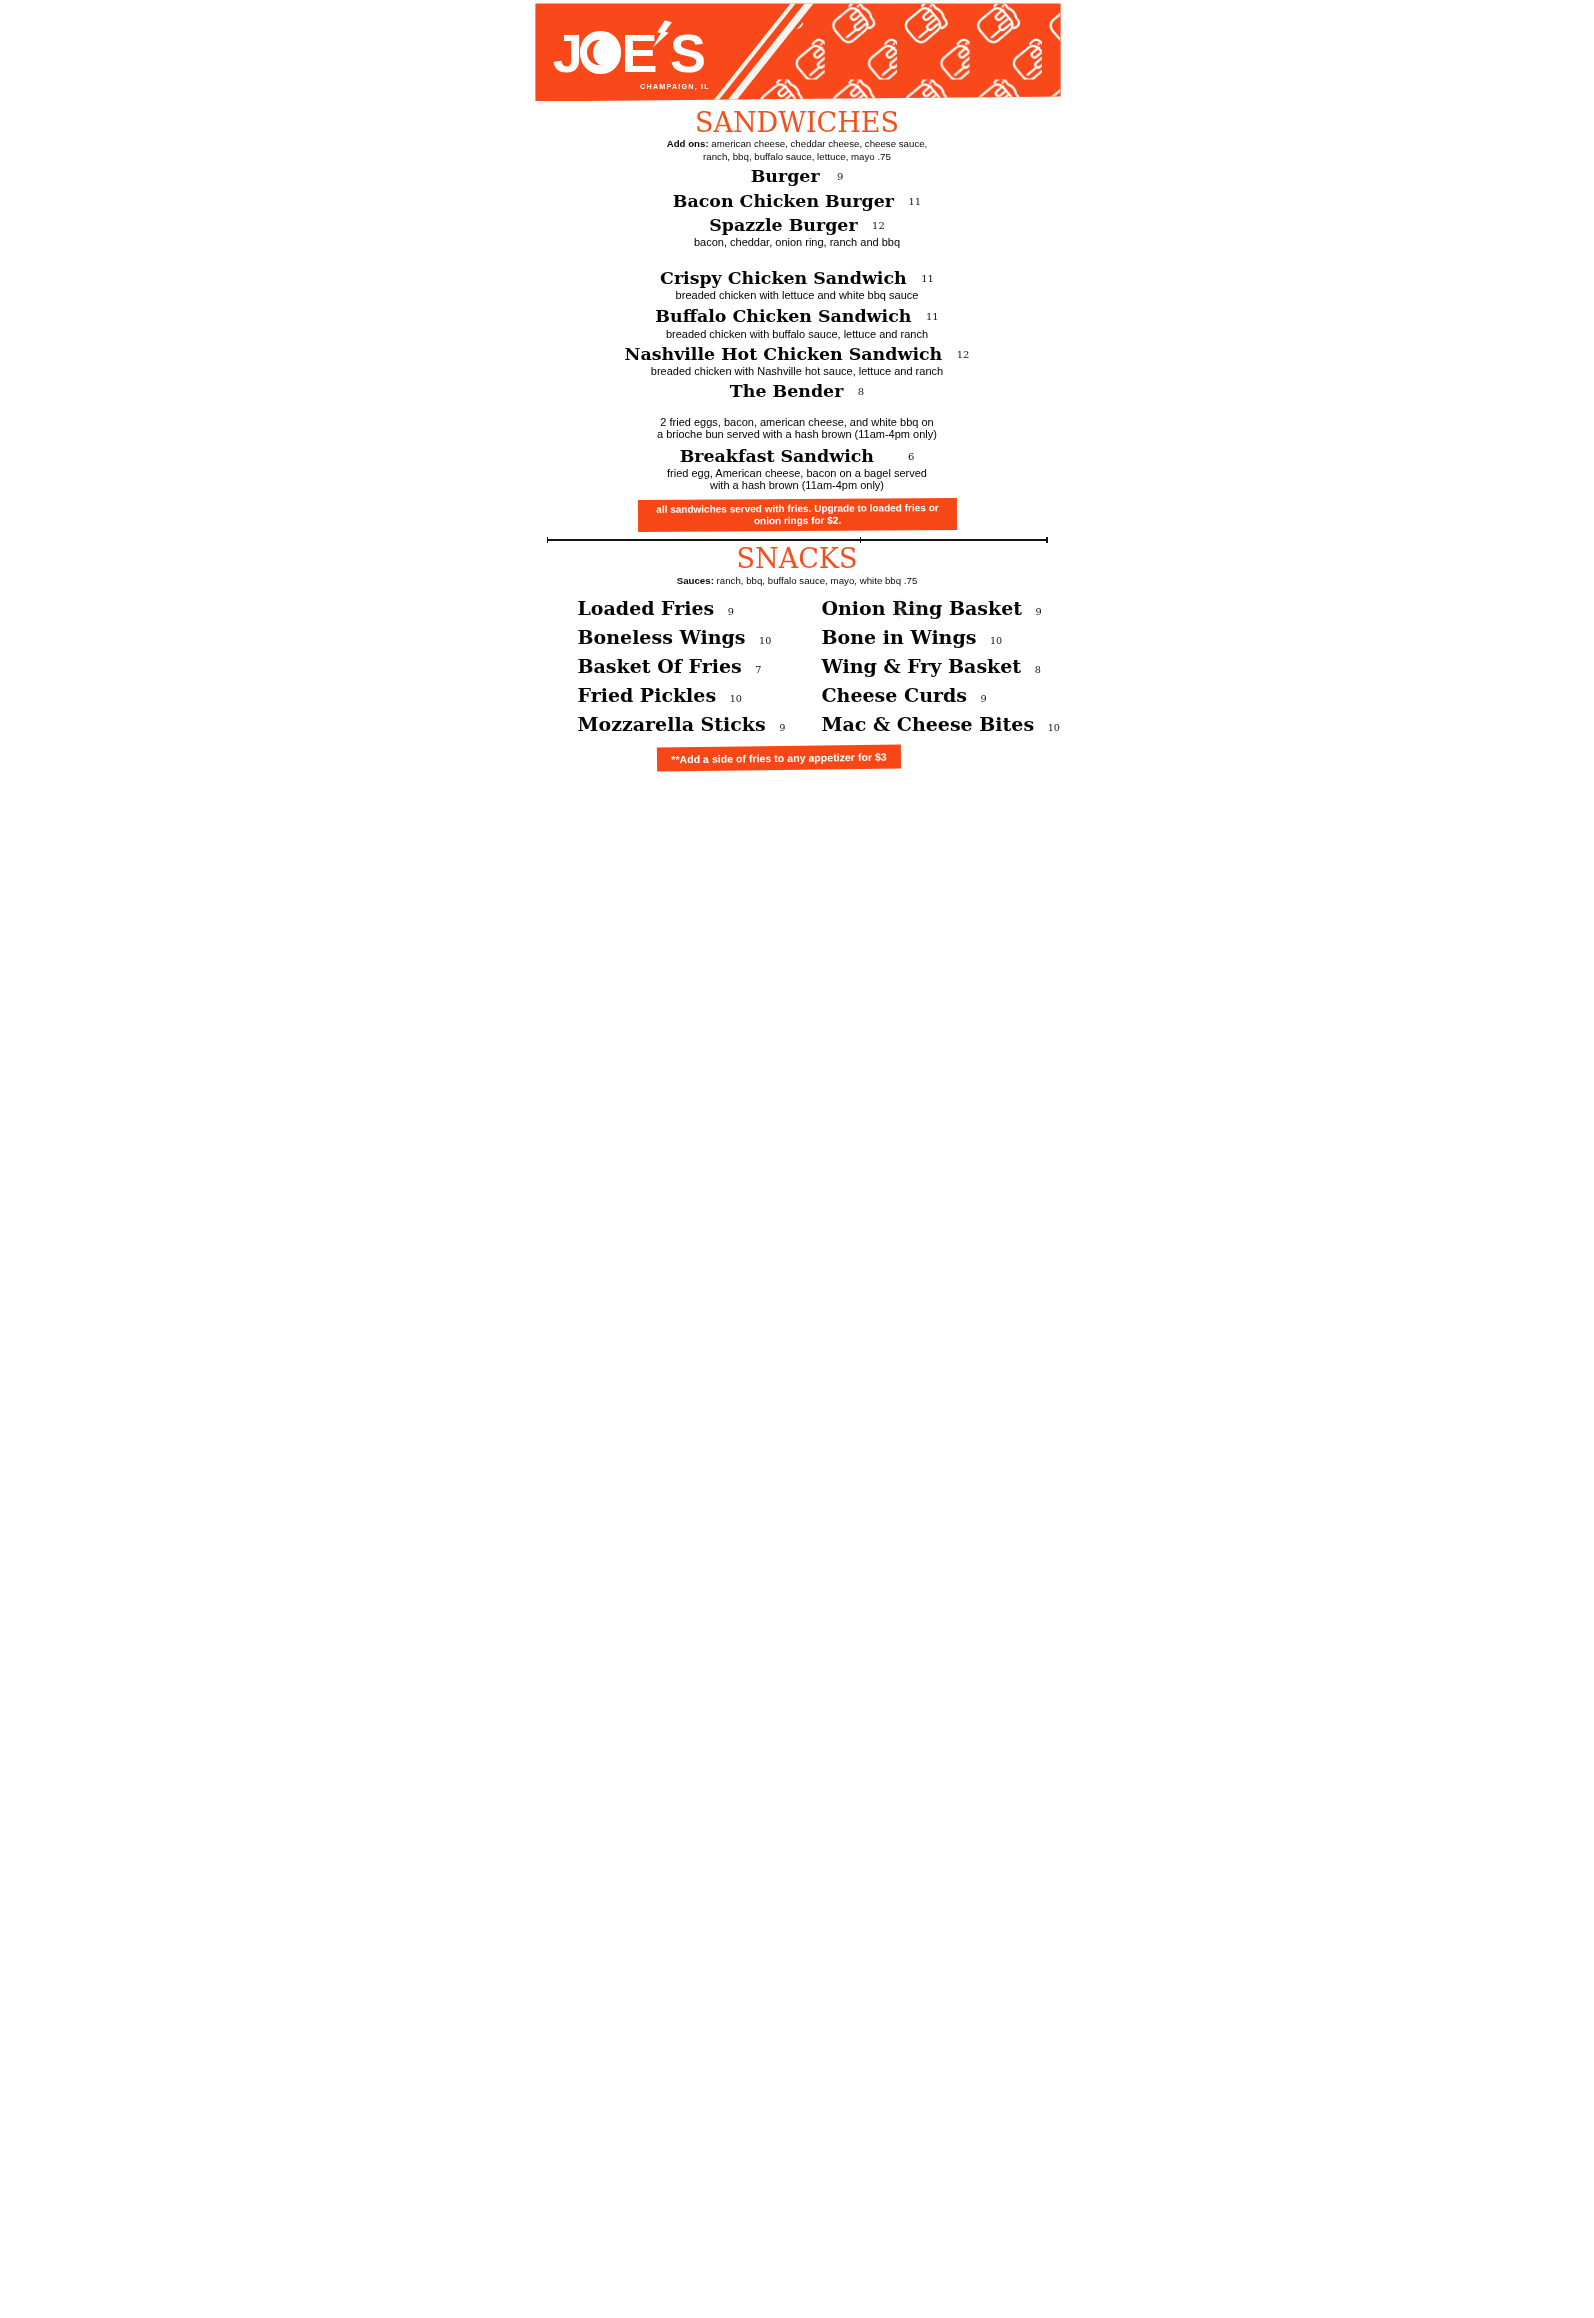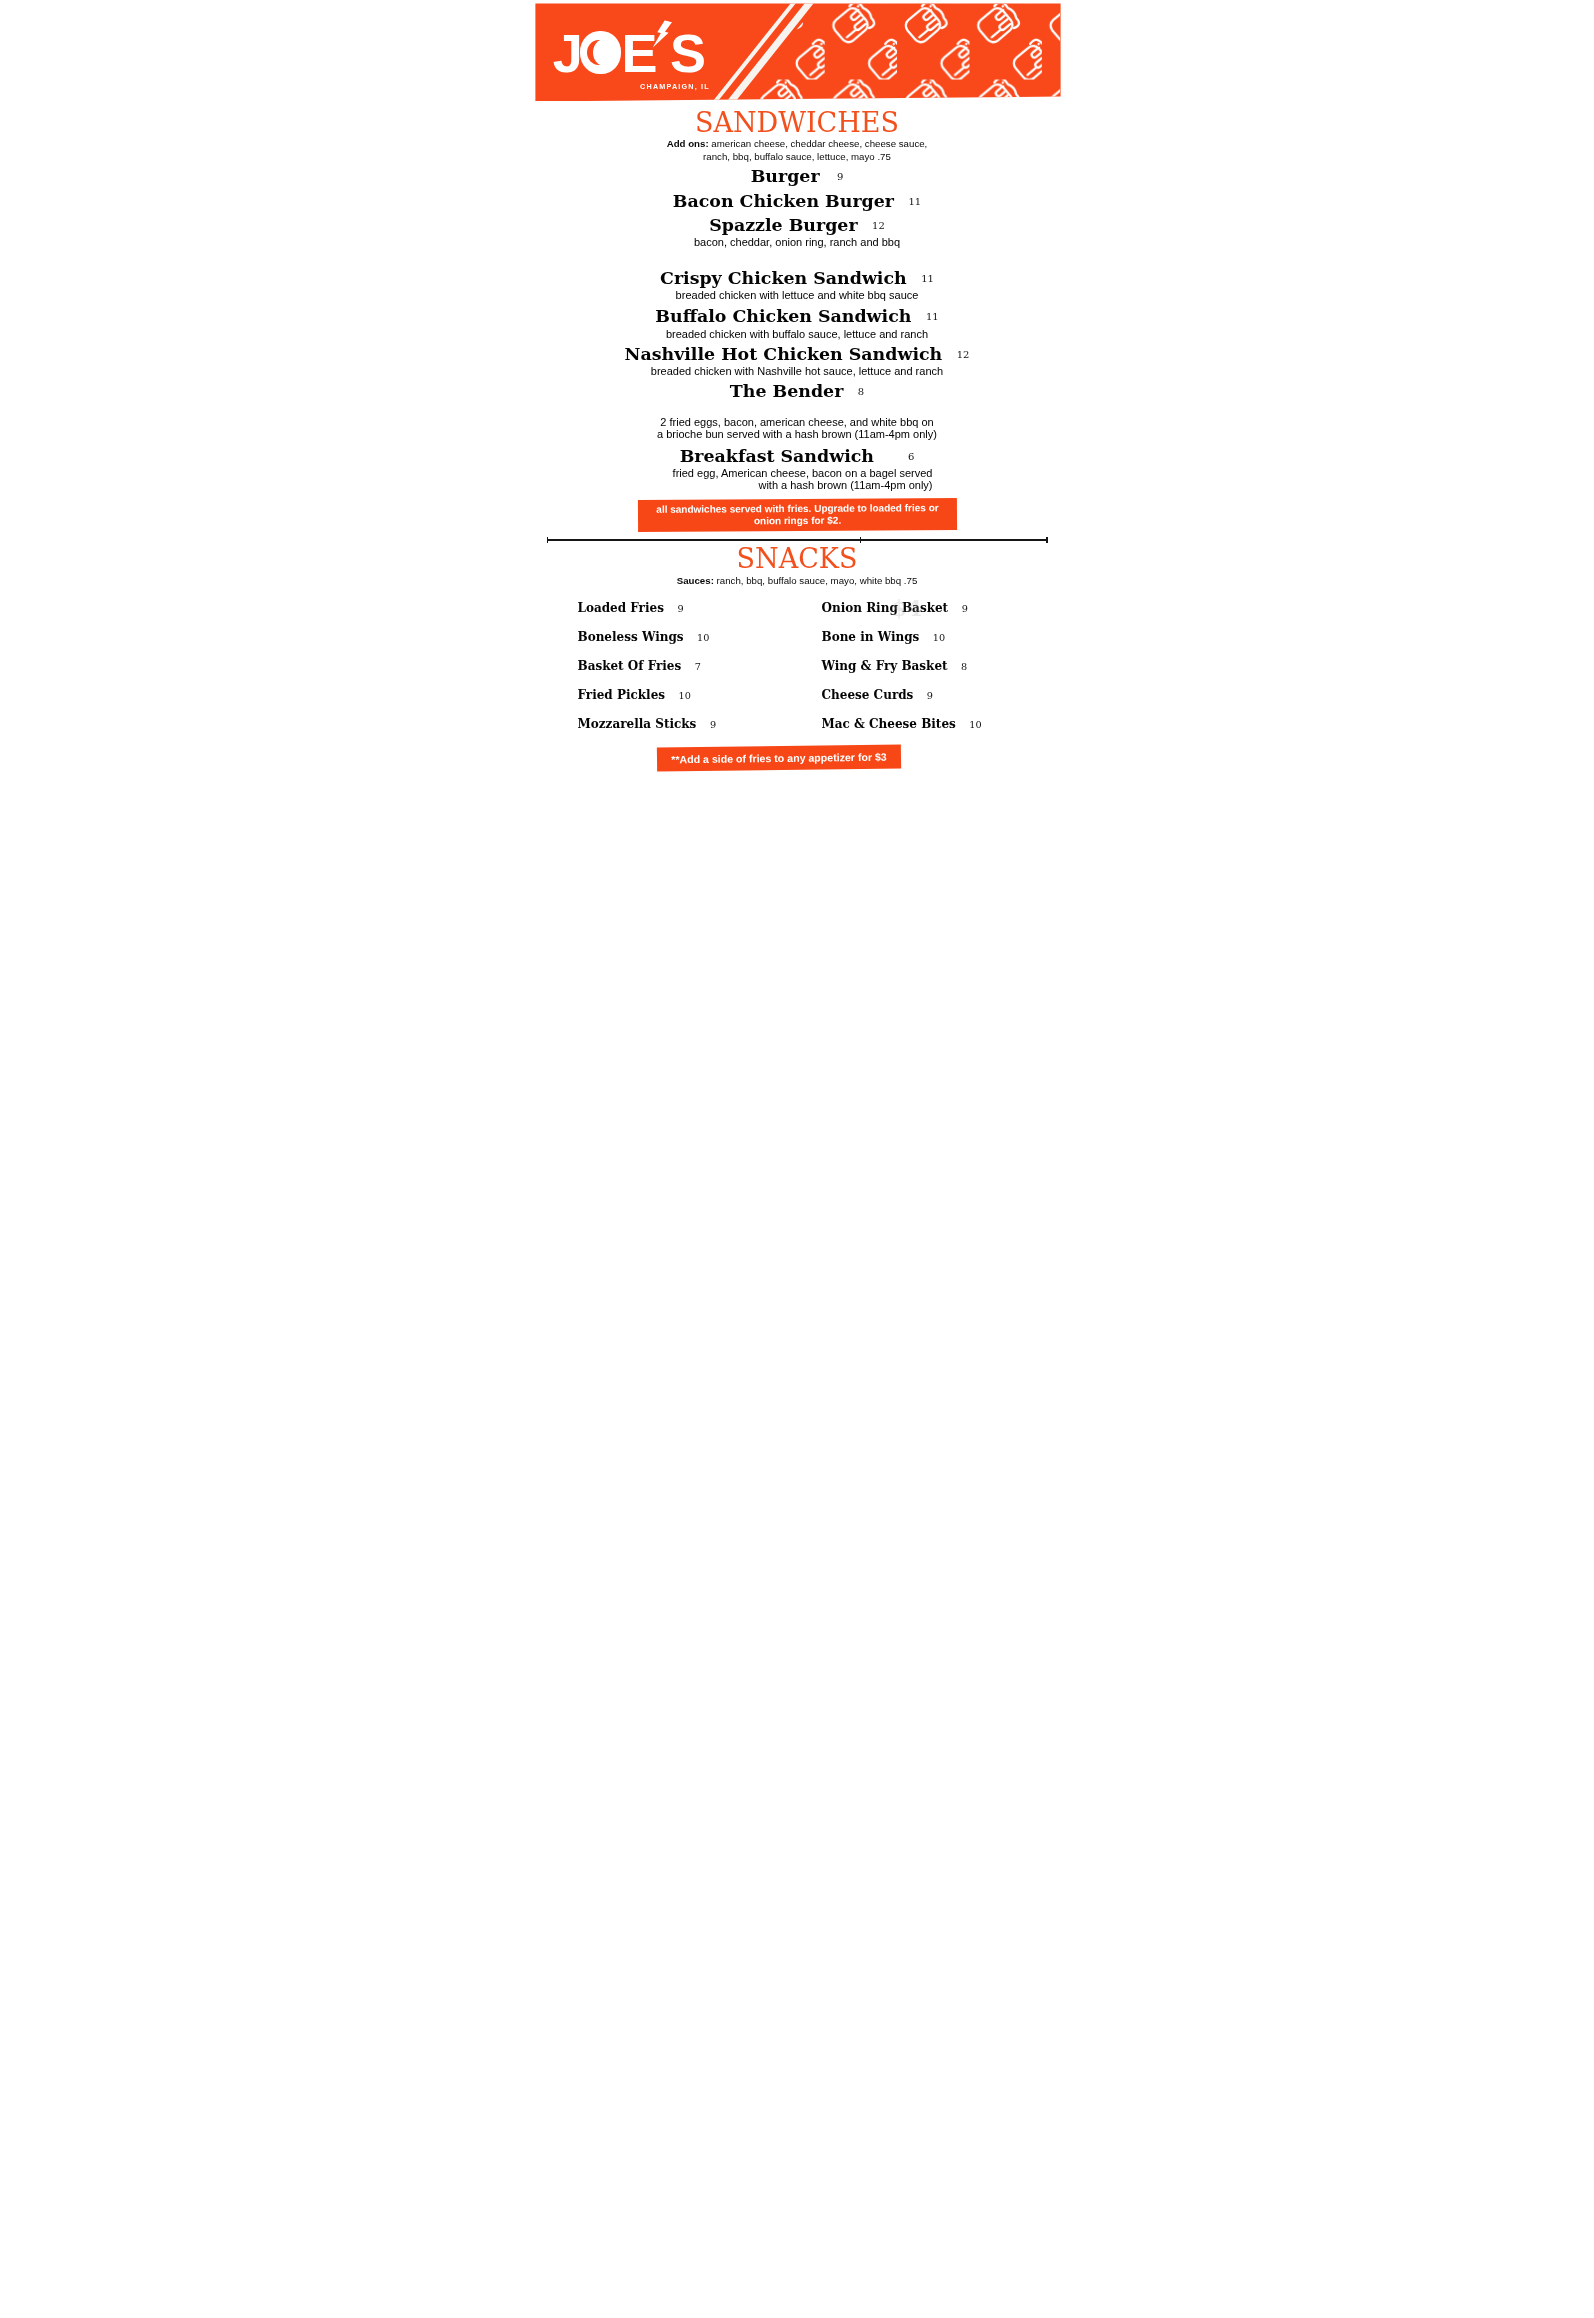--- a/index.html
+++ b/index.html
@@ -74,21 +74,21 @@
   }
   .item .pr{
     font-family:"DejaVu Serif","Liberation Serif",serif;
     font-weight:normal; font-size:10px; color:#141414; margin-left:14.5px;
   }
   .pr.gap-sm{margin-left:17.4px;} .pr.gap-md{margin-left:23px;} .pr.gap-lg{margin-left:34px;}
   .desc{
     margin:1px auto 0 auto; text-align:center;
     font-size:11px; line-height:12.6px; color:#000;
   }
-  .desc.w580{max-width:280px;margin-top:15px;} .desc.w560{max-width:271px;text-align:right;}
+  .desc.w580{max-width:280px;margin-top:15px;} .desc.w560{max-width:271px;}
   .mt8{margin-top:3.9px;} .mt10{margin-top:4.8px;} .mt12{margin-top:5.8px;} .mt14{margin-top:20px;}
   
   .banner{
     background:#f84716; color:#ffffff; text-align:center;
     font-weight:bold;
   }
   .banner1{
     width:319px; margin:6.8px auto 0 auto; padding:3.9px 8.7px 4.3px 8.7px;
     font-size:10px; line-height:12px; transform:rotate(-0.35deg);
     box-sizing:border-box;
@@ -106,21 +106,21 @@
   .rule .cap.m{left:62.5%;}
   .rule1{width:500px; margin:7.7px auto 0 auto;}
   
   .snack-grid{
     display:grid; grid-template-columns:244px auto; grid-auto-rows:29px;
     align-items:center; margin:5.8px 0 0 46px;
   }
   .snack{display:flex; align-items:baseline;}
   .snack .nm{
     font-family:"DejaVu Serif","Liberation Serif",serif;
-    font-weight:bold; font-size:12px; color:#050505;
+    font-weight:bold; font-size:19px; color:#050505;
   }
   .snack .pr{
     font-family:"DejaVu Serif","Liberation Serif",serif;
     font-size:9.7px; color:#141414; margin-left:13.5px;
   }
   .watermark{
     position:absolute; left:360px; top:595px;
     font-family:"DejaVu Serif",serif; font-weight:bold; font-size:22px;
     color:rgba(150,150,150,0.22); pointer-events:none;
   }

